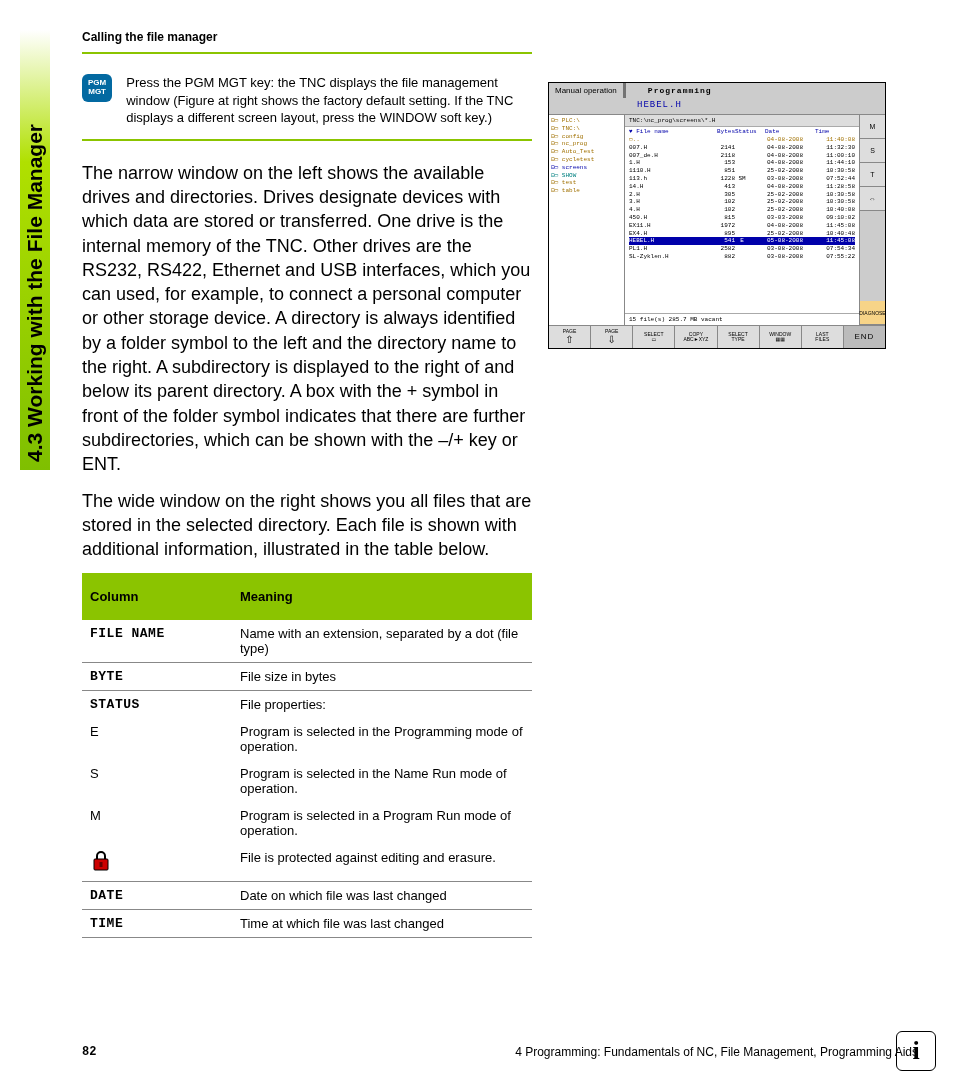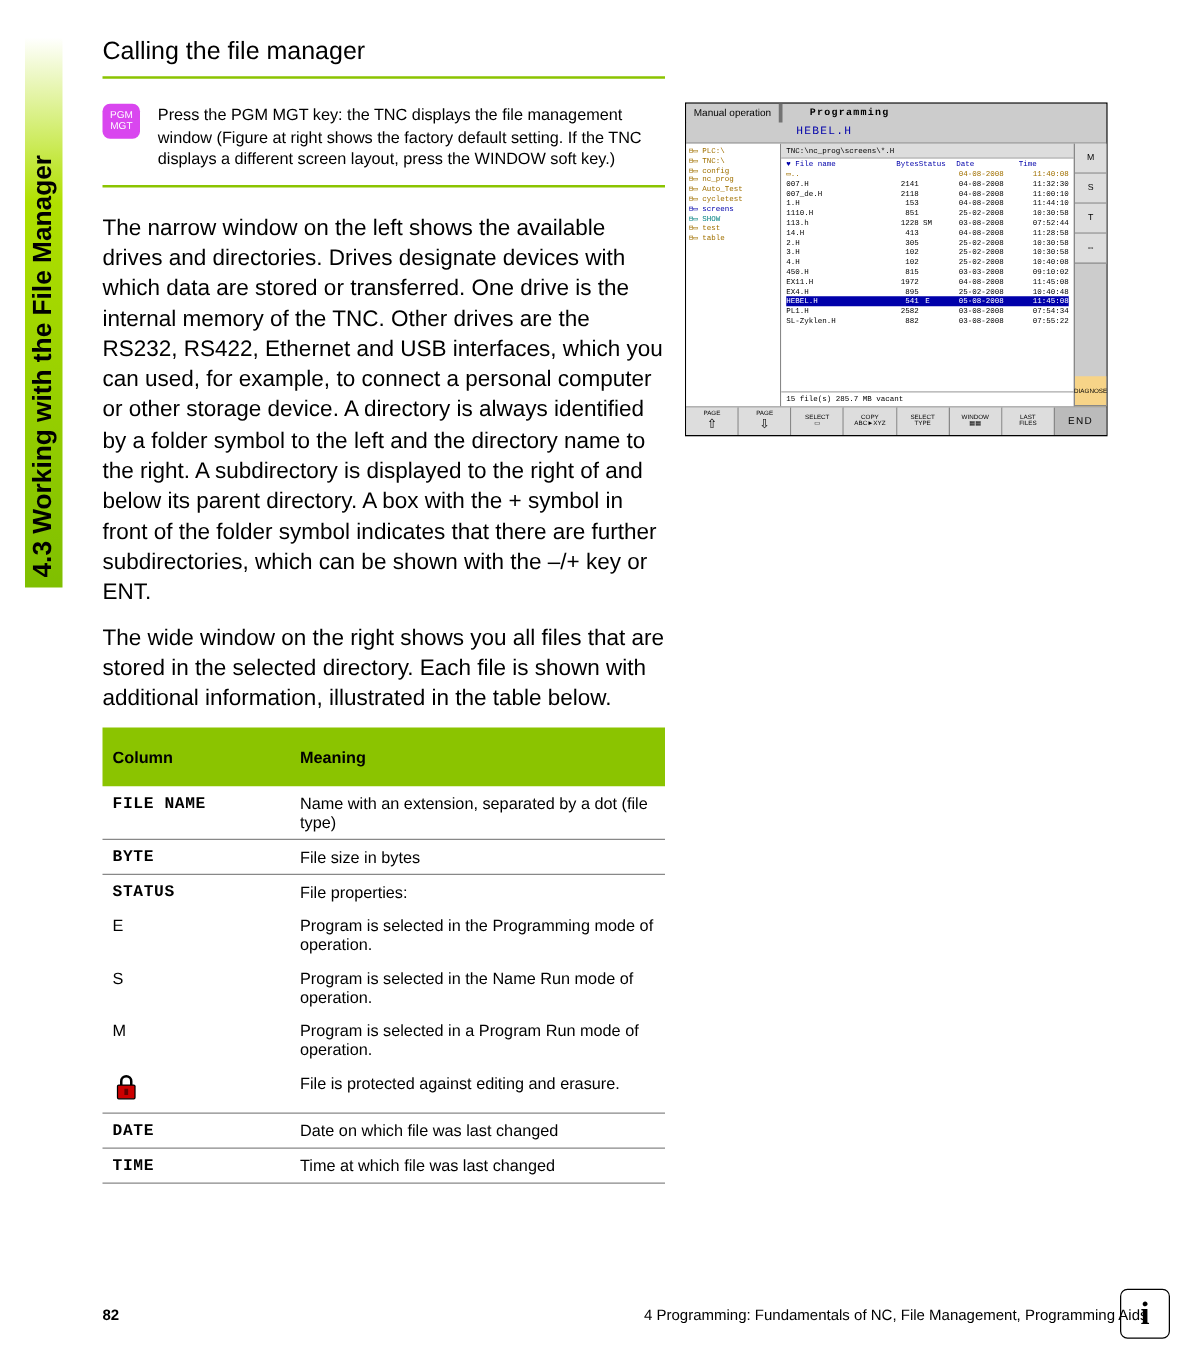--- a/index.html
+++ b/index.html
@@ -16,27 +16,27 @@
     font-size: 21px;
     font-weight: bold;
     display: flex;
     align-items: center;
     justify-content: flex-start;
     background: linear-gradient(to top, #fff 0%, #b0e000 30%, #7fbf00 100%);
     padding: 8px 2px;
   }
   
   .content { position: absolute; left: 82px; top: 30px; width: 450px; }
-  .section-title { font-size: 20px; font-weight: normal; margin-bottom: 8px; }
+  .section-title { font-size: 12px; font-weight: bold; margin-bottom: 8px; }
   .green-line { height: 2px; background: #8bc400; margin-bottom: 20px; }
   
   .key-block { display: flex; align-items: flex-start; gap: 14px; margin-bottom: 12px; }
   .key-icon {
-    background: #d946ef; color: #fff; border-radius: 6px;
-    font-size: 8px; font-weight: normal; text-align: center;
+    background: #0369a1; color: #fff; border-radius: 6px;
+    font-size: 8px; font-weight: bold; text-align: center;
     padding: 5px 6px; line-height: 1.1; min-width: 30px;
   }
   .key-text { font-size: 13px; line-height: 1.35; flex: 1; }
   
   .body-text { font-size: 18px; line-height: 1.35; margin-bottom: 12px; }
   
   .info-table { width: 100%; border-collapse: collapse; font-size: 13px; margin-top: 6px; }
   .info-table th { background: #8bc400; text-align: left; padding: 16px 8px; font-weight: bold; }
   .info-table td { padding: 6px 8px; vertical-align: top; border-bottom: 1px solid #888; }
   .info-table td.col1 { width: 150px; font-weight: bold; font-family: "Courier New", monospace; letter-spacing: 0.5px; }
@@ -80,21 +80,21 @@
   .fig-rbar { width: 26px; background: #ccc; border-left: 1px solid #888; display: flex; flex-direction: column; }
   .fig-rbar .rcell { flex: 0 0 24px; border-bottom: 1px solid #888; font-size: 7px; display: flex; align-items: center; justify-content: center; background: #ddd; position: relative; }
   .fig-rbar .rcell:last-child { margin-top: auto; background: #f7d488; font-size: 5px; }
   
   .fig-softkeys { display: flex; background: #ccc; border-top: 1px solid #888; }
   .fig-softkeys .sk { flex: 1; border-right: 1px solid #888; font-size: 5px; text-align: center; padding: 2px 1px; background: #ddd; height: 22px; line-height: 1.1; display: flex; flex-direction: column; justify-content: center; }
   .fig-softkeys .sk:last-child { border-right: none; background: #bbb; font-size: 8px; letter-spacing: 1px; }
   .fig-softkeys .sk .arrow { font-size: 10px; }
 
   .footer { position: absolute; bottom: 32px; left: 82px; right: 36px; display: flex; justify-content: space-between; align-items: center; font-size: 12px; border-top: 0; }
-  .footer .pgnum { font-weight: bold; }
+  .footer .pgnum { font-weight: bold; font-family: Liberation Mono, monospace; }
   .info-badge {
     position: absolute; right: 18px; bottom: 20px;
     width: 40px; height: 40px; border: 1px solid #000; border-radius: 6px;
     display: flex; align-items: center; justify-content: center;
     font-family: Georgia, serif; font-size: 26px; font-weight: bold;
   }
 </style>
 </head>
 <body>
 

